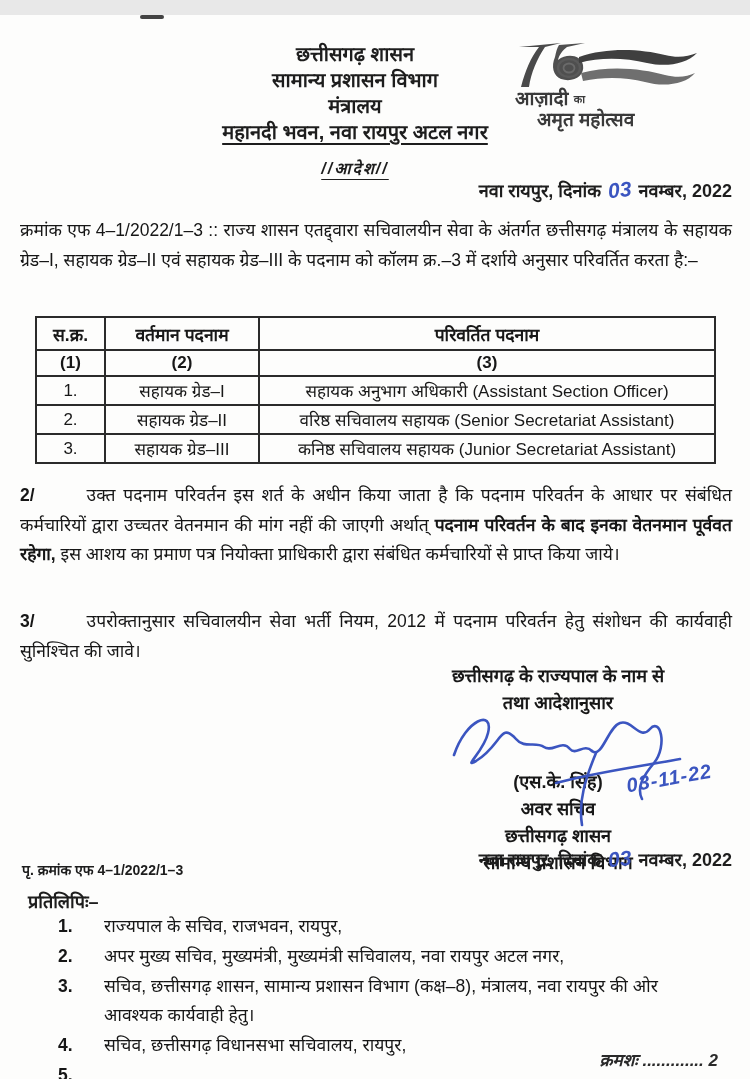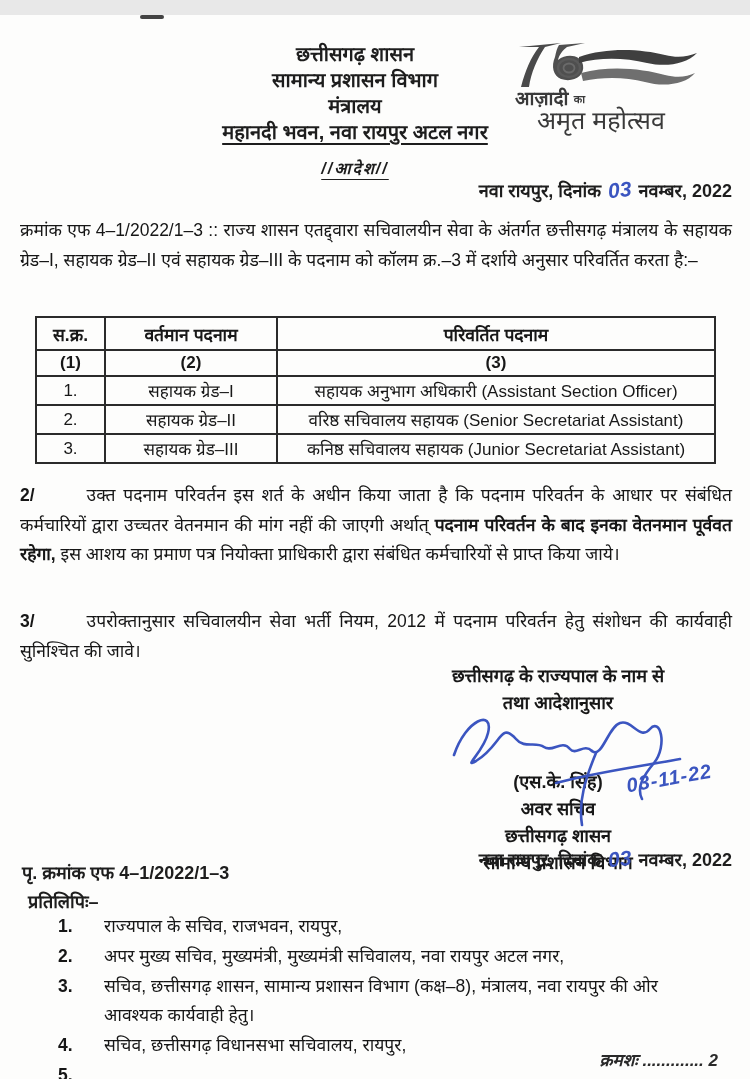--- a/index.html
+++ b/index.html
@@ -19,21 +19,21 @@
   .header{position:absolute;left:150px;top:26px;width:410px;text-align:center;font-weight:bold;}
   .header .h-line{font-size:20px;line-height:26px;}
   .header .h-underlined{text-decoration:underline;text-underline-offset:4px;}
   .order-title{margin-top:12px;font-size:16px;letter-spacing:2px;display:inline-block;text-decoration:underline;text-underline-offset:5px;font-style:italic;}
 
   
   .logo{position:absolute;left:515px;top:18px;width:185px;color:#3c3c3c;}
   .logo-svg{display:block;}
   .logo-text1{font-size:19px;font-weight:bold;line-height:20px;margin-top:-6px;color:#3a3a3a;}
   .logo-text1 .small{font-size:11px;font-weight:bold;vertical-align:top;}
-  .logo-text2{font-size:25px;font-weight:normal;line-height:22px;margin-left:22px;color:#3a3a3a;}
+  .logo-text2{font-size:19px;font-weight:bold;line-height:22px;margin-left:22px;color:#3a3a3a;}
 
   
   .date-line{position:absolute;right:18px;top:163px;font-size:18px;font-weight:bold;white-space:nowrap;}
   .hand{color:#3b55c0;font-style:italic;font-weight:bold;display:inline-block;}
   .hand-day{font-size:21px;transform:rotate(-6deg);margin:0 2px;}
 
   
   .para{position:absolute;left:20px;width:712px;font-size:17.5px;line-height:29.5px;text-align:justify;color:#161616;}
   .p1{top:201px;}
   .p2{top:466px;}
@@ -42,30 +42,30 @@
   .para .tab{display:inline-block;width:52px;}
   .bold-seg{font-weight:bold;}
 
   
   .tbl{position:absolute;left:35px;top:301px;width:681px;border-collapse:collapse;font-size:17px;}
   .tbl td,.tbl th{border:2px solid #2b2b2b;text-align:center;padding:2px 16px;color:#181818;}
   .tbl th{font-weight:bold;font-size:17.5px;height:33px;}
   .tbl .colnum td{height:25px;font-weight:bold;}
   .tbl .datarow td{height:29px;}
   .c-sno{width:68px;}
-  .c-cur{width:172px;}
+  .c-cur{width:154px;}
 
   
   .sigblock{position:absolute;left:378px;top:648px;width:360px;text-align:center;font-size:18px;font-weight:bold;line-height:27px;color:#171717;}
   .sig-gap{height:52px;}
   .sig-svg{position:absolute;left:58px;top:40px;pointer-events:none;}
   .sig-date{position:absolute;left:248px;top:102px;font-size:20px;transform:rotate(-10deg);letter-spacing:1px;}
 
   
-  .endorse-no{position:absolute;left:22px;top:845px;font-size:18px;font-weight:bold;}
+  .endorse-no{position:absolute;left:22px;top:845px;font-size:14px;font-weight:bold;}
   .date-line2{position:absolute;right:18px;top:832px;font-size:18px;font-weight:bold;white-space:nowrap;}
   .copylabel{position:absolute;left:28px;top:874px;font-size:18px;font-weight:bold;}
   .copylist{position:absolute;left:0;top:897px;width:750px;font-size:17.5px;color:#161616;}
   .copyitem{display:flex;line-height:29px;margin-bottom:1px;}
   .copyitem .no{width:46px;margin-left:58px;font-weight:bold;flex:none;}
   .copyitem .txt{width:600px;}
   .continuation{position:absolute;right:32px;top:1033px;font-size:17px;font-weight:bold;font-style:italic;color:#2a2a2a;}
 </style>
 </head>
 <body>

